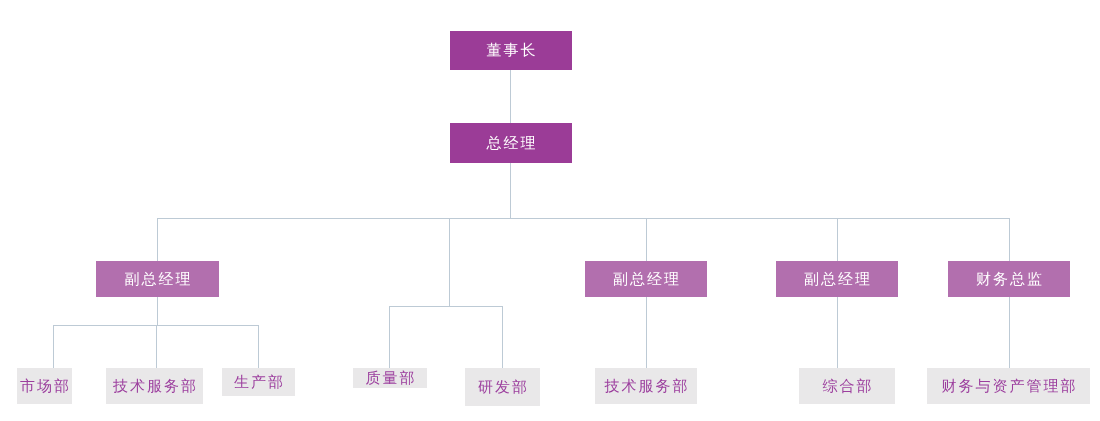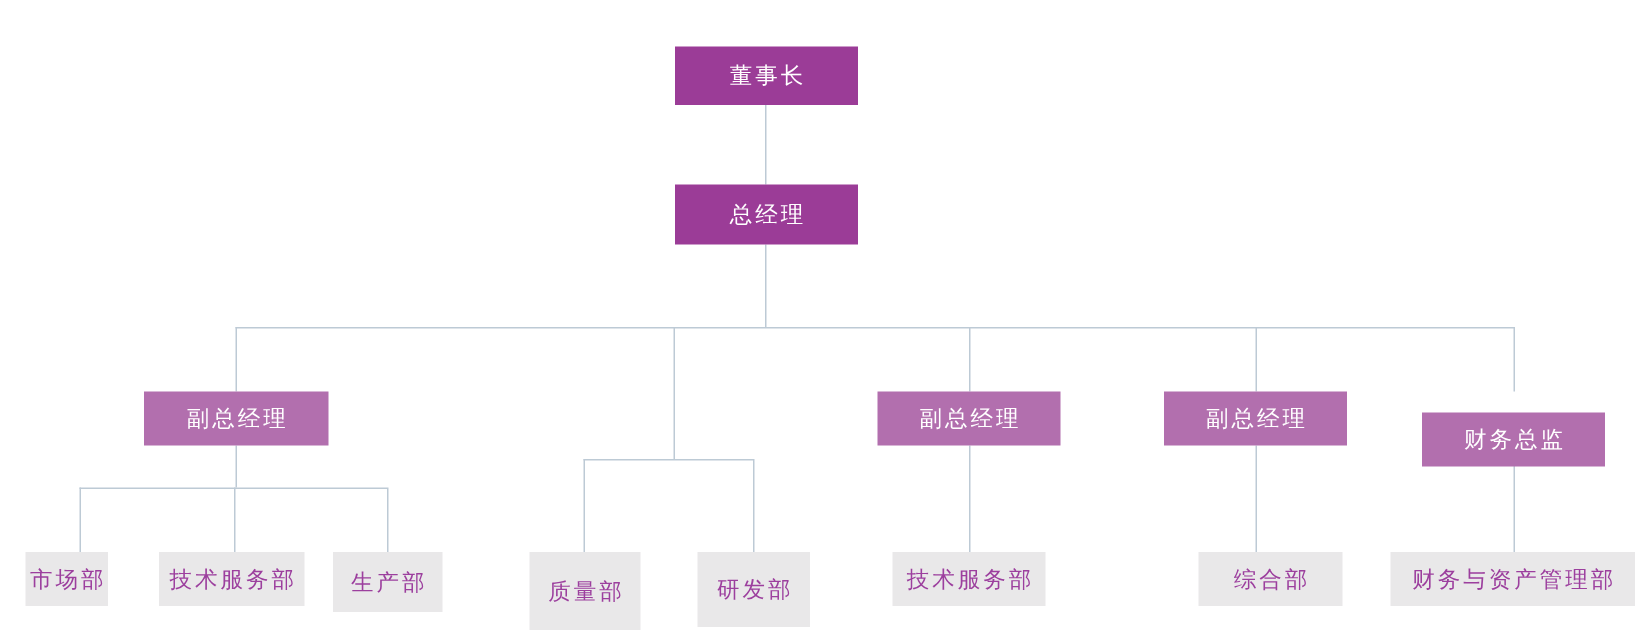--- a/index.html
+++ b/index.html
@@ -76,24 +76,24 @@
   <div class="line" style="left:837px;top:297px;width:1px;height:71px;"></div>
   <div class="line" style="left:1009px;top:297px;width:1px;height:71px;"></div>
 
   <div class="node exec" style="left:450px;top:31px;width:122px;height:39px;">董事长</div>
 
   <div class="node exec" style="left:450px;top:123px;width:122px;height:40px;">总经理</div>
 
   <div class="node mgr" style="left:96px;top:261px;width:123px;height:36px;">副总经理</div>
   <div class="node mgr" style="left:585px;top:261px;width:122px;height:36px;">副总经理</div>
   <div class="node mgr" style="left:776px;top:261px;width:122px;height:36px;">副总经理</div>
-  <div class="node mgr" style="left:948px;top:275px;width:122px;height:36px;">财务总监</div>
+  <div class="node mgr" style="left:948px;top:261px;width:122px;height:36px;">财务总监</div>
 
   <div class="node dept" style="left:17px;top:368px;width:55px;height:36px;">市场部</div>
   <div class="node dept" style="left:106px;top:368px;width:97px;height:36px;">技术服务部</div>
-  <div class="node dept" style="left:222px;top:368px;width:73px;height:40px;">生产部</div>
-  <div class="node dept" style="left:353px;top:368px;width:74px;height:52px;">质量部</div>
-  <div class="node dept" style="left:465px;top:368px;width:75px;height:50px;">研发部</div>
+  <div class="node dept" style="left:222px;top:368px;width:73px;height:28px;">生产部</div>
+  <div class="node dept" style="left:353px;top:368px;width:74px;height:20px;">质量部</div>
+  <div class="node dept" style="left:465px;top:368px;width:75px;height:38px;">研发部</div>
   <div class="node dept" style="left:595px;top:368px;width:102px;height:36px;">技术服务部</div>
   <div class="node dept" style="left:799px;top:368px;width:96px;height:36px;">综合部</div>
   <div class="node dept" style="left:927px;top:368px;width:163px;height:36px;">财务与资产管理部</div>
 
 </div>
 
 </body></html>

